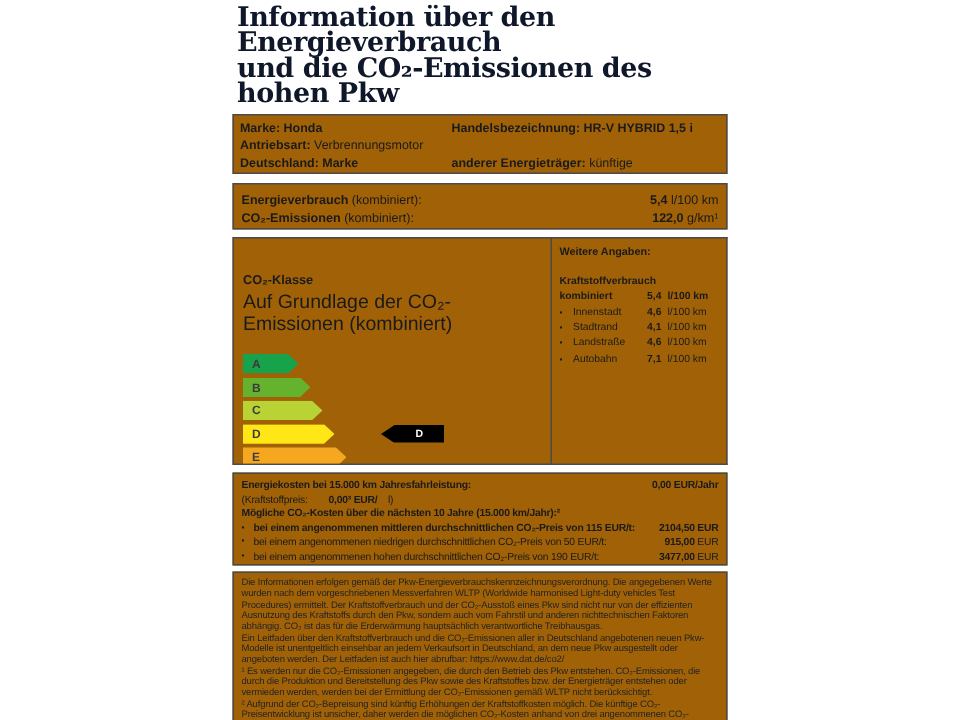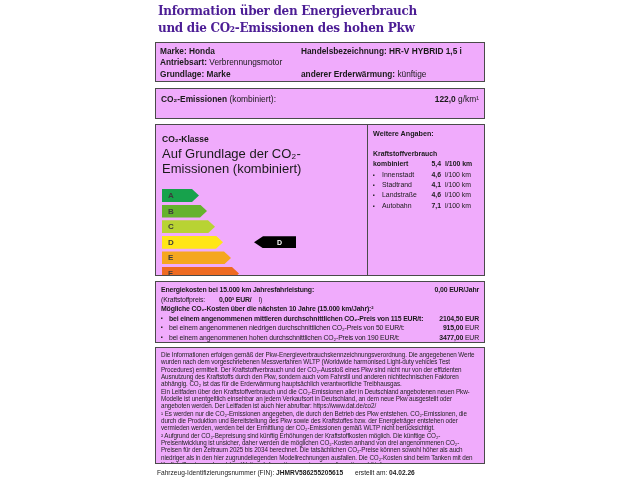--- a/index.html
+++ b/index.html
@@ -1,39 +1,39 @@
 <!DOCTYPE html>
 <html><head>
 <meta charset="utf-8">
 <style>
   * { margin:0; padding:0; box-sizing:border-box; }
   html,body { width:640px; height:480px; background:#fff; overflow:hidden;
               font-family:"Liberation Sans", sans-serif; color:#1a1a1a; }
   .label { position:absolute; left:155px; top:0; width:330px; }
 
   
-  .title { font-family:"DejaVu Serif", serif; font-weight:bold; font-size:12px;
-           line-height:17px; color:#4c1d95; margin:3px 0 0 3px; letter-spacing:-0.3px; }
-
-  
-  .box { border:1px solid #4a4a4a; background:#f0abfc; overflow:hidden; }
+  .title { font-family:"DejaVu Serif", serif; font-weight:bold; font-size:18px;
+           line-height:17px; color:#0f172a; margin:3px 0 0 3px; letter-spacing:-0.3px; }
+
+  
+  .box { border:1px solid #4a4a4a; background:#a16207; overflow:hidden; }
 
   
   .box-vehicle { margin-top:5px; padding:3px 4px; font-size:8.3px; line-height:11.4px;
                  display:grid; grid-template-columns:141px 1fr; white-space:nowrap; height:40px; }
   .cell b { font-weight:bold; }
   .span2 { grid-column:1 / 3; }
 
   
   .box-energy { margin-top:6px; padding:3.5px 5px; font-size:8.4px; line-height:12px; height:31px; }
   .e-row { display:flex; justify-content:space-between; white-space:nowrap; }
 
   
   .class-row { display:flex; margin-top:5px; height:152px; }
-  .box-class { width:213px; padding:9px 6px; position:relative; }
+  .box-class { width:213px; padding:22px 6px; position:relative; }
   .box-weitere { width:117px; border-left:none; padding:4px 5px; }
 
   .cl-title { font-weight:bold; font-size:8.5px; }
   .cl-sub   { font-size:13px; margin-top:2px; }
   .bars { margin-top:13px; }
   .bar-row { position:relative; height:13px; margin-bottom:2.6px; }
   .bar { height:13px; clip-path:polygon(0 0, calc(100% - 7px) 0, 100% 50%, calc(100% - 7px) 100%, 0 100%);
          display:flex; align-items:center; padding-left:6px; font-weight:bold; font-size:8px; color:#3c3c3c; }
   .indicator { position:absolute; left:92px; top:0.5px; width:42px; height:12px; background:#000;
                clip-path:polygon(0 50%, 9px 0, 100% 0, 100% 100%, 9px 100%);
@@ -86,30 +86,34 @@
     </div>
     <div class="cell">
       <b>Handelsbezeichnung:</b>
       <b>HR-V HYBRID 1,5 i</b>
     </div>
     <div class="cell span2">
       <b>Antriebsart:</b>
       <span>Verbrennungsmotor</span>
     </div>
     <div class="cell">
-      <b>Grundlage:</b>
+      <b>Deutschland:</b>
       <b>Marke</b>
     </div>
     <div class="cell">
-      <b>anderer Erderwärmung:</b>
+      <b>anderer Energieträger:</b>
       <span>künftige</span>
     </div>
   </div>
 
   <div class="box box-energy">
+    <div class="e-row">
+      <span><b>Energieverbrauch</b><span> (kombiniert):</span></span>
+      <span><b>5,4</b><span> l/100 km</span></span>
+    </div>
     <div class="e-row">
       <span><b>CO₂-Emissionen</b><span> (kombiniert):</span></span>
       <span><b>122,0</b><span> g/km¹</span></span>
     </div>
   </div>
 
   <div class="class-row">
     <div class="box box-class">
       <div class="cl-title">CO₂-Klasse</div>
       <div class="cl-sub">Auf Grundlage der CO₂-Emissionen (kombiniert)</div>

